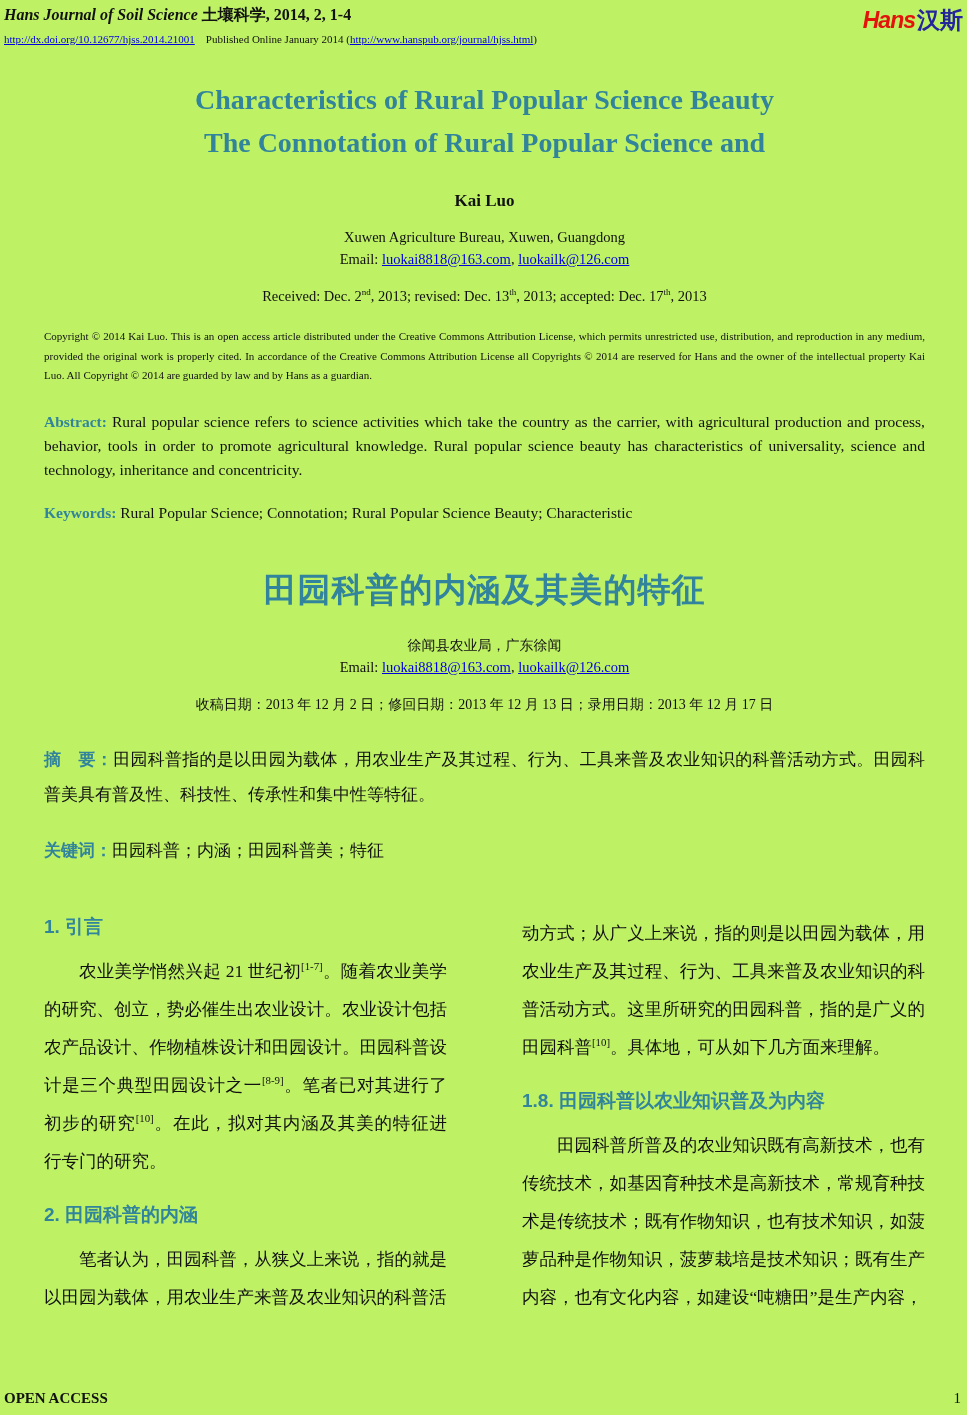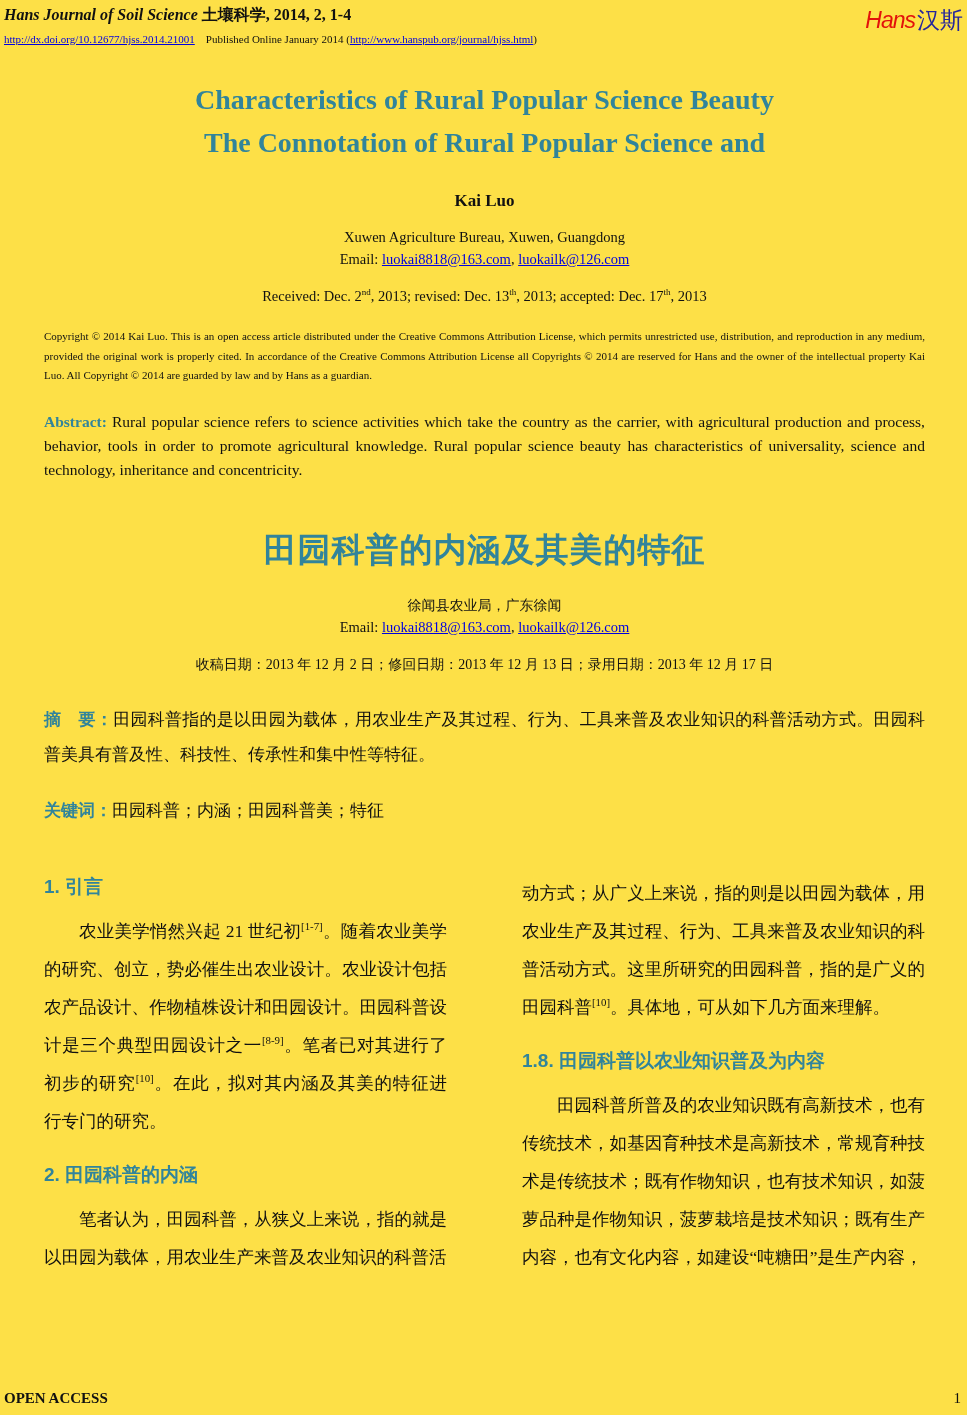--- a/index.html
+++ b/index.html
@@ -2,35 +2,35 @@
 <html><head>
 <meta charset="utf-8">
 <style>
   * { margin: 0; padding: 0; box-sizing: border-box; }
   html, body { background: #ffffff; }
   .page {
     position: relative;
     width: 967px;
     height: 1415px;
     margin: 0 auto;
-    background: #fde047;
+    background: #bef264;
     font-family: "Liberation Serif", serif;
     color: #111111;
     overflow: hidden;
   }
   
   .header { position: absolute; top: 5px; left: 4px; right: 4px; }
   .hdr-line1 { font-size: 16px; font-weight: bold; }
   .hdr-journal-en { font-style: italic; }
   .hdr-line2 { font-size: 11px; margin-top: 7px; }
   a.link { color: #0000E0; text-decoration: underline; cursor: pointer; }
   .logo {
     position: absolute; top: 0; right: 0;
     font-family: "Liberation Sans", sans-serif;
-    font-size: 23px; font-weight: normal; white-space: nowrap;
+    font-size: 23px; font-weight: bold; white-space: nowrap;
   }
   .logo-en { color: #E3120B; font-style: italic; letter-spacing: -1px; }
   .logo-cn { color: #26269B; margin-left: 2px; }
   
   .content { position: absolute; top: 60px; left: 44px; right: 42px; }
   .title-en {
     margin-top: 18px;
     text-align: center;
     font-size: 28px; font-weight: bold; line-height: 43px;
     color: #31849B;
@@ -127,20 +127,23 @@
     <div class="received-en">
       <span>Received: Dec. 2</span><sup>nd</sup><span>, 2013; revised: Dec. 13</span><sup>th</sup><span>, 2013; accepted: Dec. 17</span><sup>th</sup><span>, 2013</span>
     </div>
 
     <div class="copyright">Copyright © 2014 Kai Luo. This is an open access article distributed under the Creative Commons Attribution License, which permits unrestricted use, distribution, and reproduction in any medium, provided the original work is properly cited. In accordance of the Creative Commons Attribution License all Copyrights © 2014 are reserved for Hans and the owner of the intellectual property Kai Luo. All Copyright © 2014 are guarded by law and by Hans as a guardian.</div>
 
     <div class="abstract-en">
       <span class="label-en">Abstract:</span><span> Rural popular science refers to science activities which take the country as the carrier, with agricultural production and process, behavior, tools in order to promote agricultural knowledge. Rural popular science beauty has characteristics of universality, science and technology, inheritance and concentricity.</span>
     </div>
 
+    <div class="keywords-en">
+      <span class="label-en">Keywords:</span><span> Rural Popular Science; Connotation; Rural Popular Science Beauty; Characteristic</span>
+    </div>
 
     <div class="title-cn">田园科普的内涵及其美的特征</div>
     <div class="affil-cn">徐闻县农业局，广东徐闻</div>
     <div class="email-cn">
       <span>Email: </span><a class="link">luokai8818@163.com</a><span>, </span><a class="link">luokailk@126.com</a>
     </div>
     <div class="received-cn">收稿日期：2013 年 12 月 2 日；修回日期：2013 年 12 月 13 日；录用日期：2013 年 12 月 17 日</div>
 
     <div class="abstract-cn">
       <span class="label-cn">摘　要：</span><span>田园科普指的是以田园为载体，用农业生产及其过程、行为、工具来普及农业知识的科普活动方式。田园科普美具有普及性、科技性、传承性和集中性等特征。</span>

